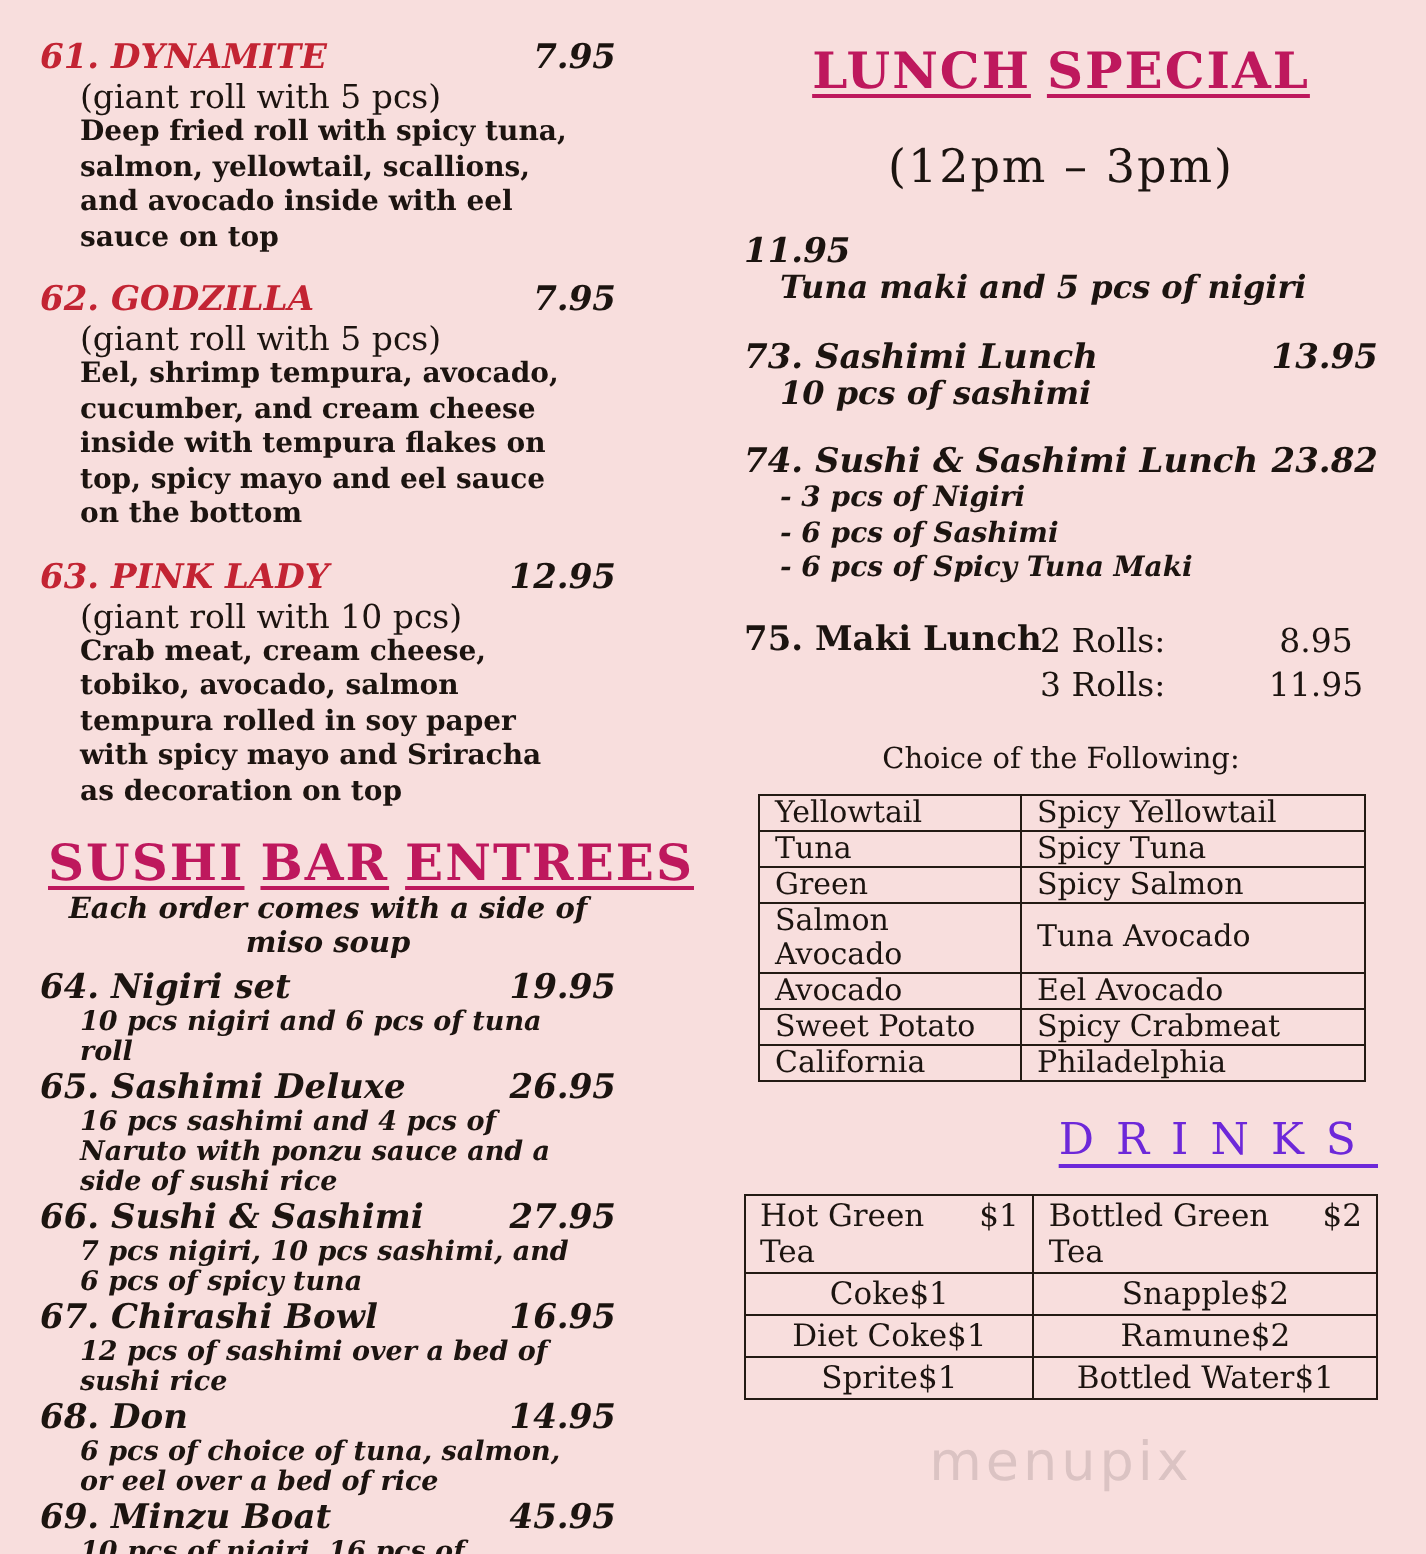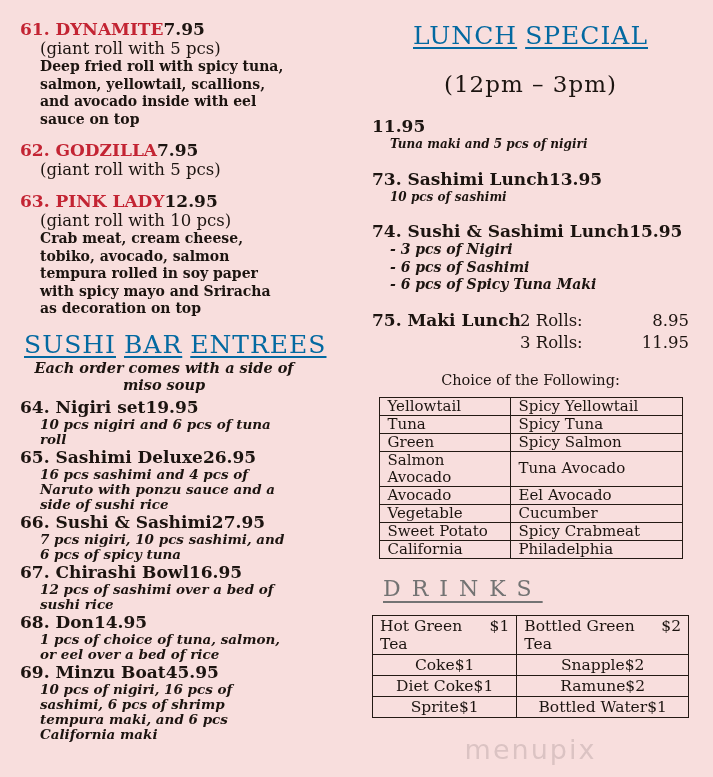--- a/index.html
+++ b/index.html
@@ -11,36 +11,36 @@
     color:#1c1410;
     font-family:"DejaVu Serif", serif;
     display:flex;
     padding:20px 24px 0 20px;
     overflow:hidden;
   }
   .col-left { width:288px; margin-right:64px; }
   .col-right { width:317px; }
 
   
-  .row { display:flex; align-items:baseline; }
+  .row { display:flex; justify-content:space-between; align-items:baseline;font-style:italic; }
   .name { font-weight:bold; font-size:17px; line-height:19px; white-space:nowrap; }
   .name.red { color:#c32433; }
   .price { font-weight:bold; font-size:17px; line-height:19px; }
 
   .f-item { margin-bottom:13px; }
   .f-item .sub { font-size:16.5px; line-height:19px; padding-left:20px; }
   .f-item .desc {
     font-weight:bold;
     font-size:14px; line-height:17.5px;
     padding-left:20px; width:268px;
   }
 
   .section-title {
-    text-align:center; color:#0369a1;
-    font-size:25px; font-weight:normal; line-height:27px;
+    text-align:center; color:#be185d;
+    font-size:25px; font-weight:bold; line-height:27px;
     margin:11px 0 1px 0;
     letter-spacing:1px;
   }
   .section-title .w { text-decoration:underline; text-underline-offset:3px; margin:0 4px; }
   .note {
     font-style:italic; font-weight:bold;
     font-size:14.5px; line-height:17px;
     text-align:center; margin-bottom:5px;
   }
 
@@ -50,45 +50,45 @@
     font-size:13.5px; line-height:15px;
     padding-left:20px; width:268px;
   }
 
   
   .h-lunch { margin:2px 0 22px 0; }
   .hours { text-align:center; font-size:23px; margin-bottom:20px; letter-spacing:1px; }
   .r-item { margin-bottom:17px; }
   .r-item .desc {
     font-style:italic; font-weight:bold;
-    font-size:12px; line-height:16.5px;
+    font-size:16px; line-height:16.5px;
     padding-left:18px;
   }
   .bullets { padding-left:18px; }
   .bullets div {
     font-style:italic; font-weight:bold;
     font-size:14px; line-height:17.5px;
   }
   .maki { margin-top:17px; margin-bottom:20px; }
   .maki-grid { display:grid; grid-template-columns:148px 1fr 62px; row-gap:3px; }
   .maki-grid .qty { font-size:16.5px; line-height:19px; }
-  .maki-grid .p { font-size:16.5px; line-height:19px; text-align:right; }
+  .maki-grid .p { font-size:16.5px; line-height:19px; text-align:center; }
 
   .choice { text-align:center; font-size:14.5px; margin:18px 0 9px 0; }
 
   table { border-collapse:collapse; }
   .rolls-table { margin:0 auto; width:304px; font-size:15px; }
   .rolls-table td {
     border:1.5px solid #241a14;
     padding:0 8px; height:18px; line-height:17px;
   }
   .rolls-table td.c1 { width:131px; }
 
   .drinks-h {
-    display:block; text-align:left; color:#737373;
+    display:block; text-align:right; color:#6d28d9;
     font-size:22px; font-weight:normal;
     letter-spacing:11px; padding-left:11px;
     text-decoration:underline; text-underline-offset:5px;
     margin:17px 0 14px 0;
   }
   .drinks-table { width:100%; font-size:15.5px; }
   .drinks-table td {
     border:1.5px solid #241a14;
     padding:1px 7px; height:21px;
   }
@@ -116,20 +116,21 @@
       <div class="sub">(giant roll with 5 pcs)</div>
       <div class="desc">Deep fried roll with spicy tuna, salmon, yellowtail, scallions, and avocado inside with eel sauce on top</div>
     </div>
 
     <div class="f-item">
       <div class="row">
         <span class="name red">62. GODZILLA</span>
         <span class="price">7.95</span>
       </div>
       <div class="sub">(giant roll with 5 pcs)</div>
+      <div class="desc">Eel, shrimp tempura, avocado, cucumber, and cream cheese inside with tempura flakes on top, spicy mayo and eel sauce on the bottom</div>
     </div>
 
     <div class="f-item">
       <div class="row">
         <span class="name red">63. PINK LADY</span>
         <span class="price">12.95</span>
       </div>
       <div class="sub">(giant roll with 10 pcs)</div>
       <div class="desc">Crab meat, cream cheese, tobiko, avocado, salmon tempura rolled in soy paper with spicy mayo and Sriracha as decoration on top</div>
     </div>
@@ -163,21 +164,21 @@
           <span class="name">67. Chirashi Bowl</span>
           <span class="price">16.95</span>
         </div>
       <div class="desc">12 pcs of sashimi over a bed of sushi rice</div>
     </div>
     <div class="item">
       <div class="row">
           <span class="name">68. Don</span>
           <span class="price">14.95</span>
         </div>
-      <div class="desc">1 pcs of choice of tuna, salmon, or eel over a bed of rice</div>
+      <div class="desc">6 pcs of choice of tuna, salmon, or eel over a bed of rice</div>
     </div>
     <div class="item">
       <div class="row">
           <span class="name">69. Minzu Boat</span>
           <span class="price">45.95</span>
         </div>
       <div class="desc">10 pcs of nigiri, 16 pcs of sashimi, 6 pcs of shrimp tempura maki, and 6 pcs California maki</div>
     </div>
 
   </div>
@@ -199,21 +200,21 @@
       <div class="row">
           <span class="name">73. Sashimi Lunch</span>
           <span class="price">13.95</span>
         </div>
       <div class="desc">10 pcs of sashimi</div>
     </div>
 
     <div class="r-item">
       <div class="row">
           <span class="name">74. Sushi &amp; Sashimi Lunch</span>
-          <span class="price">15.95</span>
+          <span class="price">23.82</span>
         </div>
       <div class="bullets">
         <div>- 3 pcs of Nigiri</div>
         <div>- 6 pcs of Sashimi</div>
         <div>- 6 pcs of Spicy Tuna Maki</div>
       </div>
     </div>
 
     <div class="maki">
       <div class="maki-grid">
@@ -244,24 +245,20 @@
         </tr>
         <tr>
           <td class="c1">Salmon Avocado</td>
           <td>Tuna Avocado</td>
         </tr>
         <tr>
           <td class="c1">Avocado</td>
           <td>Eel Avocado</td>
         </tr>
         <tr>
-          <td class="c1">Vegetable</td>
-          <td>Cucumber</td>
-        </tr>
-        <tr>
           <td class="c1">Sweet Potato</td>
           <td>Spicy Crabmeat</td>
         </tr>
         <tr>
           <td class="c1">California</td>
           <td>Philadelphia</td>
         </tr>
       </tbody>
     </table>
 

